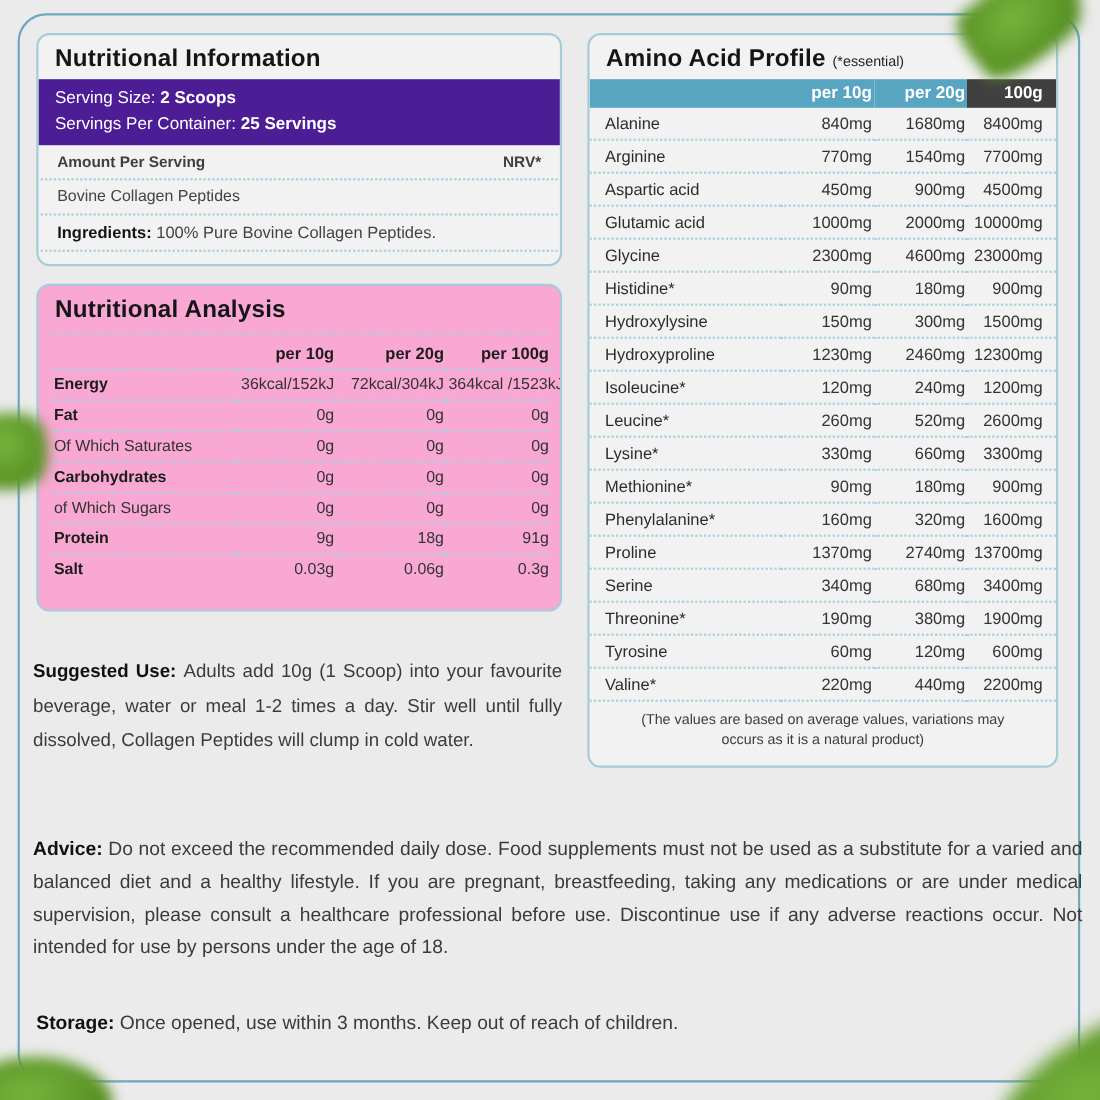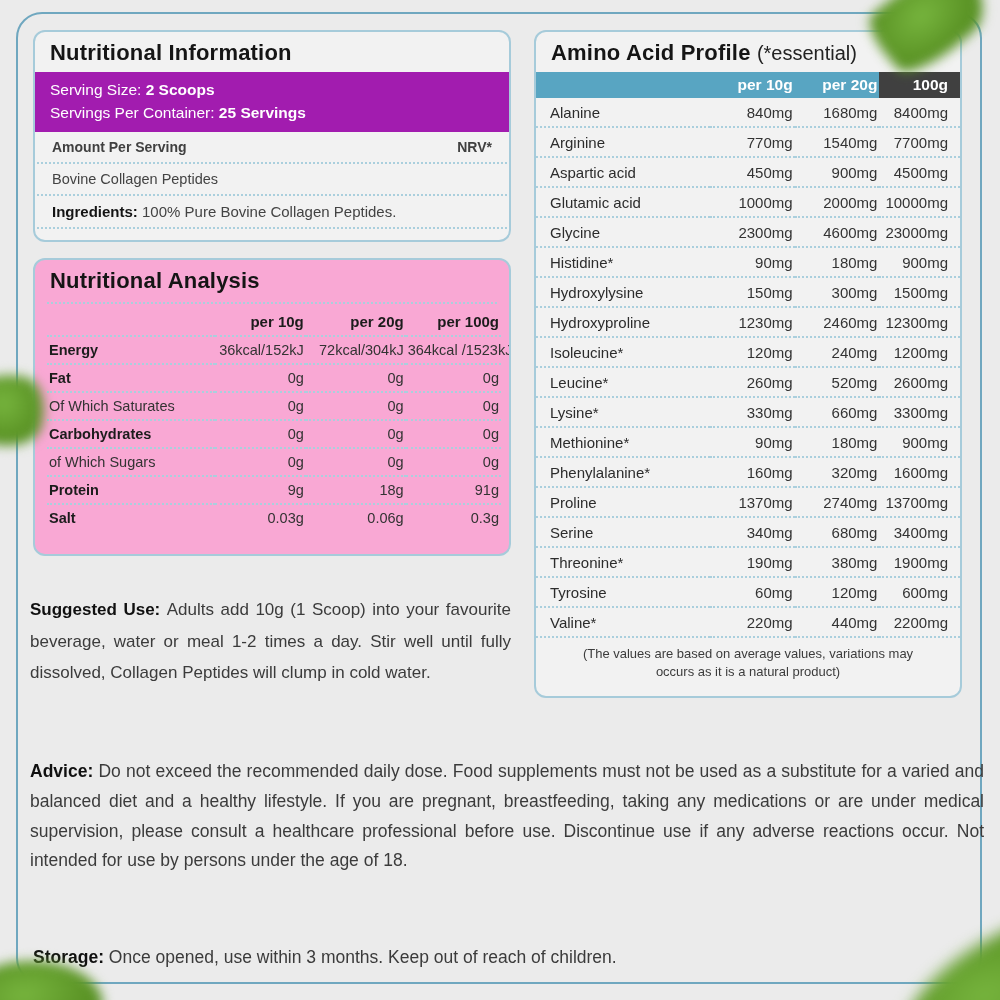--- a/index.html
+++ b/index.html
@@ -18,21 +18,21 @@
     border-radius:12px;box-sizing:border-box;overflow:hidden;
   }
   #panel-info{left:33px;top:30px;width:478px;height:212px;}
   #panel-analysis{left:33px;top:258px;width:478px;height:298px;}
   #panel-amino{left:534px;top:30px;width:428px;height:668px;}
 
   .p-title{
     font-size:22px;font-weight:bold;color:#151515;
     padding:8px 15px 6px;letter-spacing:.2px;white-space:nowrap;
   }
-  .p-title .suffix{font-size:20px;font-weight:normal;color:#222;letter-spacing:0;}
+  .p-title .suffix{font-size:13px;font-weight:normal;color:#222;letter-spacing:0;}
 
   .band{
     background:#58a5c2;color:#fff;padding:6px 15px 7px;
     font-size:15.5px;line-height:1.5;
   }
   .band b{font-weight:bold;}
 
   .info-row{
     padding:7px 15px;font-size:14.5px;color:#434343;
     border-bottom:2px dotted #aacfdd;margin:0 2px;
@@ -76,41 +76,41 @@
   #amino-table col.a-3{width:19%;}
   .amino-foot{
     text-align:center;font-size:13px;color:#3c3c3c;
     padding:7px 26px 9px;line-height:1.4;
   }
 
   .para{position:absolute;text-align:justify;color:#3b3b3b;}
   .para .lbl{font-weight:bold;color:#101010;}
   #suggested{left:30px;top:594px;width:481px;font-size:17px;line-height:1.86;}
   #advice{left:30px;top:757px;width:954px;font-size:17.5px;line-height:1.7;}
-  #storage{left:33px;top:919px;width:930px;font-size:17.5px;text-align:left;margin-top:28px;}
+  #storage{left:33px;top:919px;width:930px;font-size:17.5px;text-align:left;}
 
   .leaf{position:absolute;z-index:20;filter:blur(6px);
     background:radial-gradient(ellipse at 45% 42%,#77b53e 0%,#5d9627 55%,#4f8a1d 100%);}
   #leaf-tr{left:872px;top:-22px;width:116px;height:78px;
     border-radius:15% 85% 35% 65%/60% 45% 70% 30%;transform:rotate(-40deg);}
   #leaf-left{left:-32px;top:374px;width:76px;height:72px;
     border-radius:65% 35% 60% 40%/50% 60% 40% 55%;transform:rotate(12deg);}
   #leaf-bl{left:-38px;top:960px;width:140px;height:80px;
     border-radius:40% 60% 70% 30%/55% 65% 35% 45%;transform:rotate(-8deg);}
   #leaf-br{left:893px;top:938px;width:210px;height:125px;filter:blur(8px);
     border-radius:75% 25% 65% 35%/60% 50% 50% 40%;transform:rotate(-22deg);}
 </style>
 </head>
 <body style="background: rgb(235, 235, 235);">
 
 <div class="frame" style="border-color: rgb(111, 167, 191);"></div>
 
 <div class="panel" id="panel-info" style="border-color: rgb(166, 203, 218); background: rgb(242, 242, 242);">
   <div class="p-title">Nutritional Information</div>
-  <div class="band" style="background: #a21caf;">
+  <div class="band" style="background: #4c1d95;">
     <div><span>Serving Size: </span><b>2 Scoops</b></div>
     <div><span>Servings Per Container: </span><b>25 Servings</b></div>
   </div>
   <div class="info-row amount-row">
     <span>Amount Per Serving</span>
     <span>NRV*</span>
   </div>
   <div class="info-row">Bovine Collagen Peptides</div>
   <div class="info-row" style="font-size:15px;">
     <span class="lbl" style="font-weight:bold;color:#141414;">Ingredients: </span><span>100% Pure Bovine Collagen Peptides.</span>

